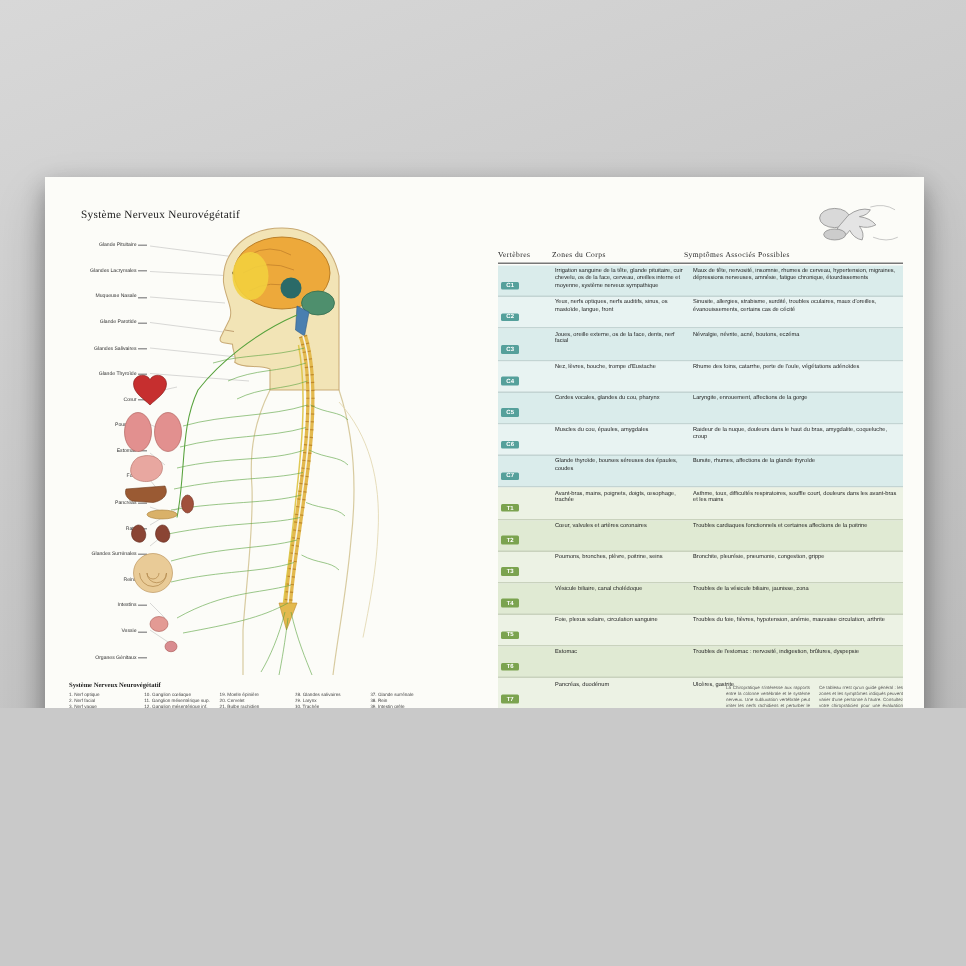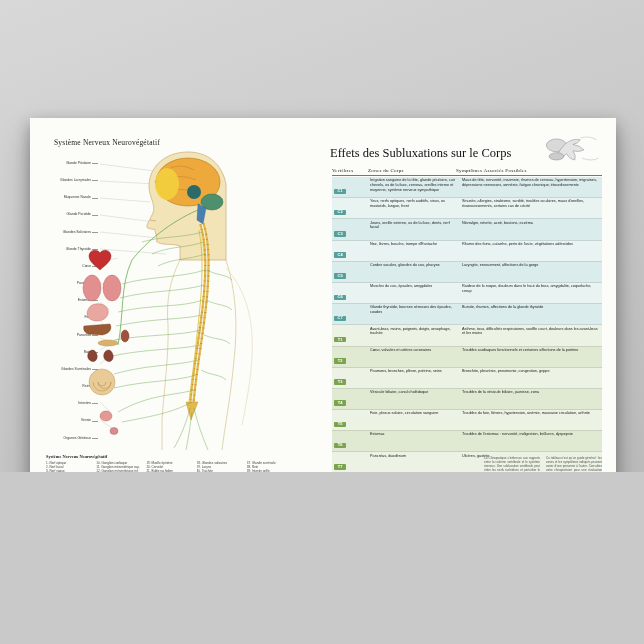--- a/index.html
+++ b/index.html
@@ -339,21 +339,20 @@
           <span class="bottom-legend-item">Système Nerveux Sympathique - Jaune</span>
 
           <span class="bottom-legend-item">Système Nerveux Parasympathique - Vert</span>
 
           <span class="bottom-legend-item">Système Nerveux Cérébrospinal - Blanc</span>
 
       </div>
     </div>
 
     <div class="right">
-      <div class="right-title">Effets des Subluxations sur le Corps</div>
 
       <svg class="vertebra-svg" viewBox="0 0 70 36">
         <g stroke="#8f8f8f" stroke-width="0.6">
           <ellipse cx="18" cy="14" rx="11" ry="7" fill="#d9d9d9"></ellipse>
           <path d="M28,12 q8,-6 16,-4 q-2,4 -8,5 q8,1 12,6 q-6,3 -12,1 q4,5 2,10 q-6,-1 -9,-7 q-4,6 -10,6 q-1,-6 3,-10 z" fill="#e4e4e4"></path>
           <ellipse cx="18" cy="26" rx="8" ry="4" fill="#cccccc"></ellipse>
           <path d="M44,6 q10,-3 18,2 M46,28 q10,4 18,0" fill="none" stroke="#b0b0b0" stroke-width="0.5"></path>
         </g>
       </svg>
 

